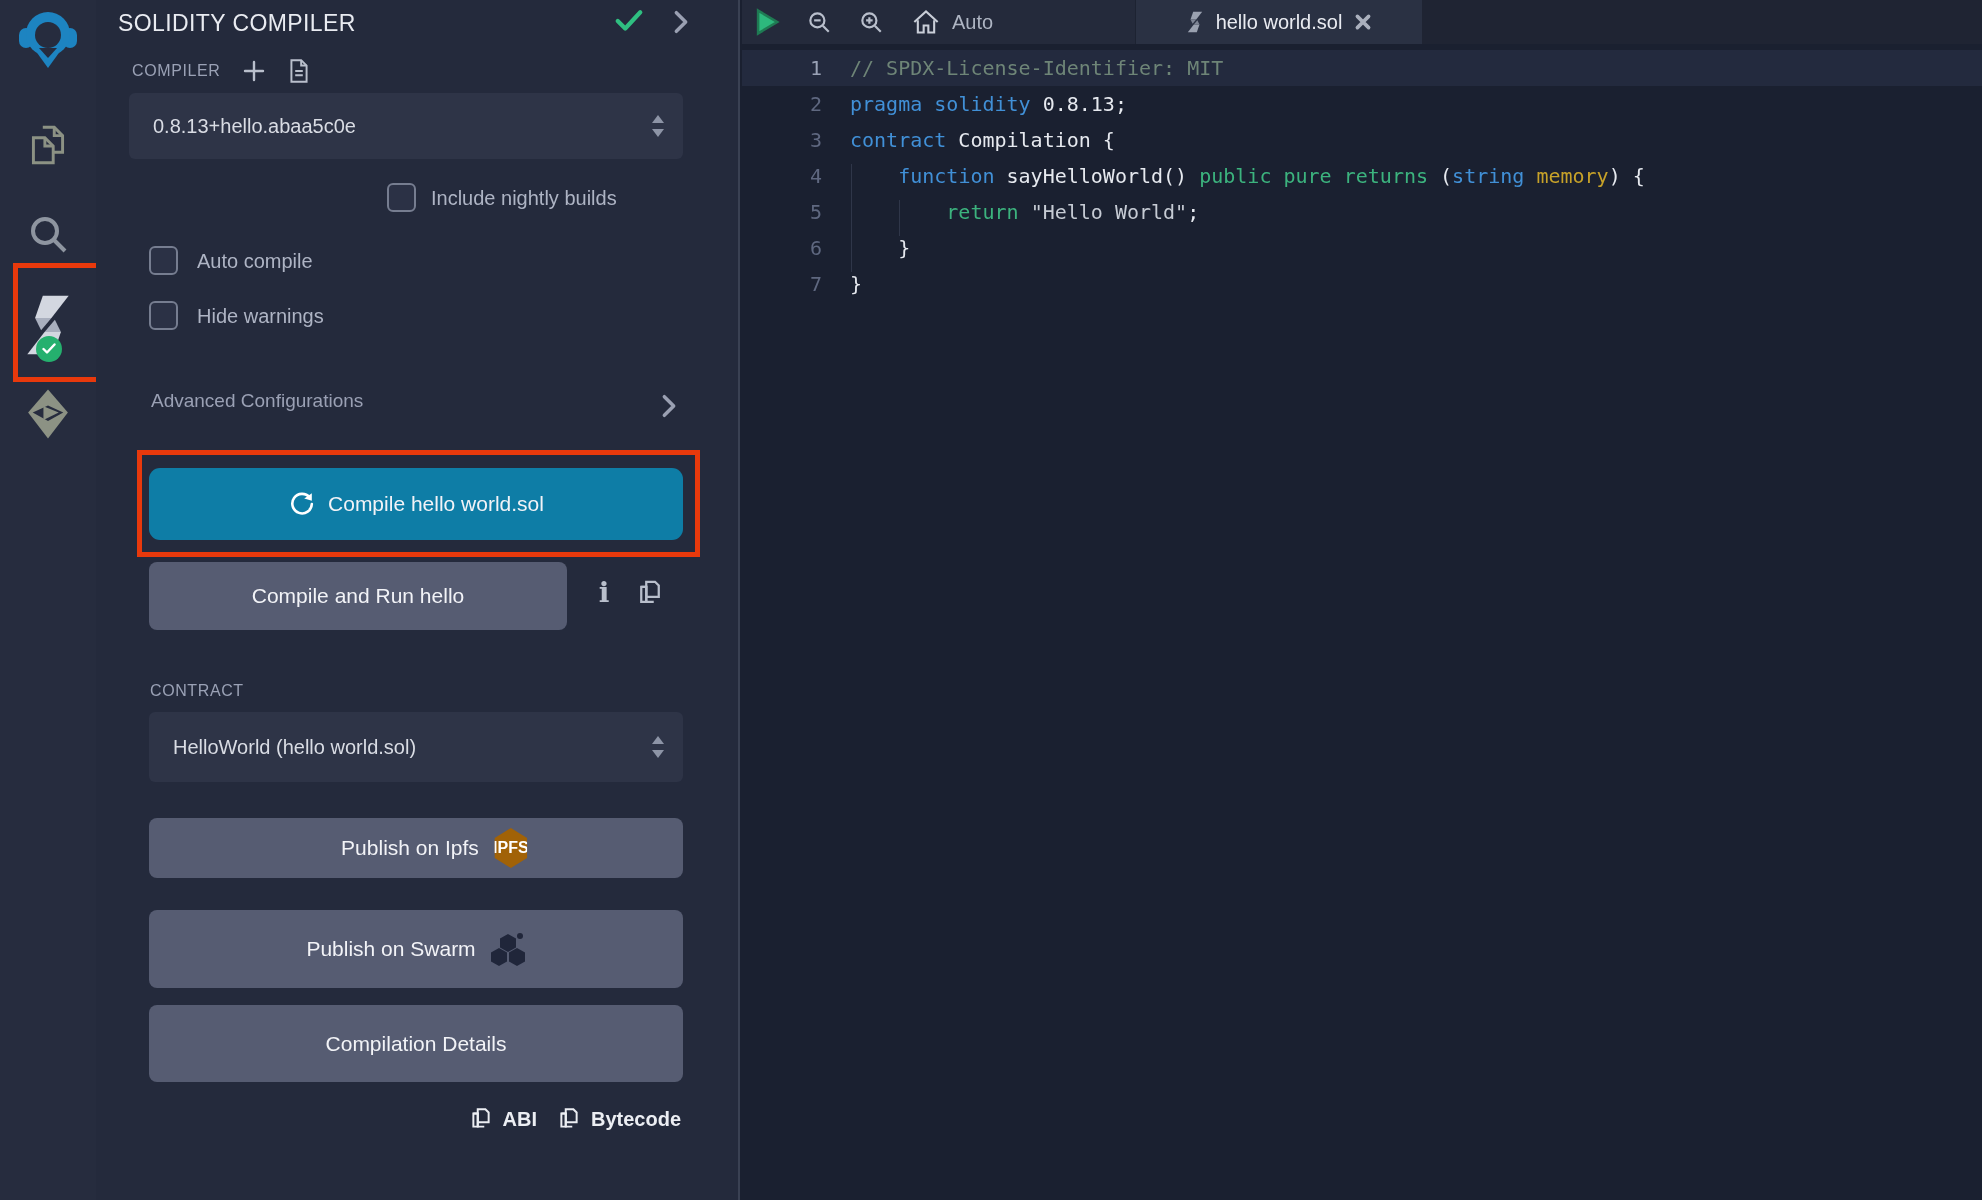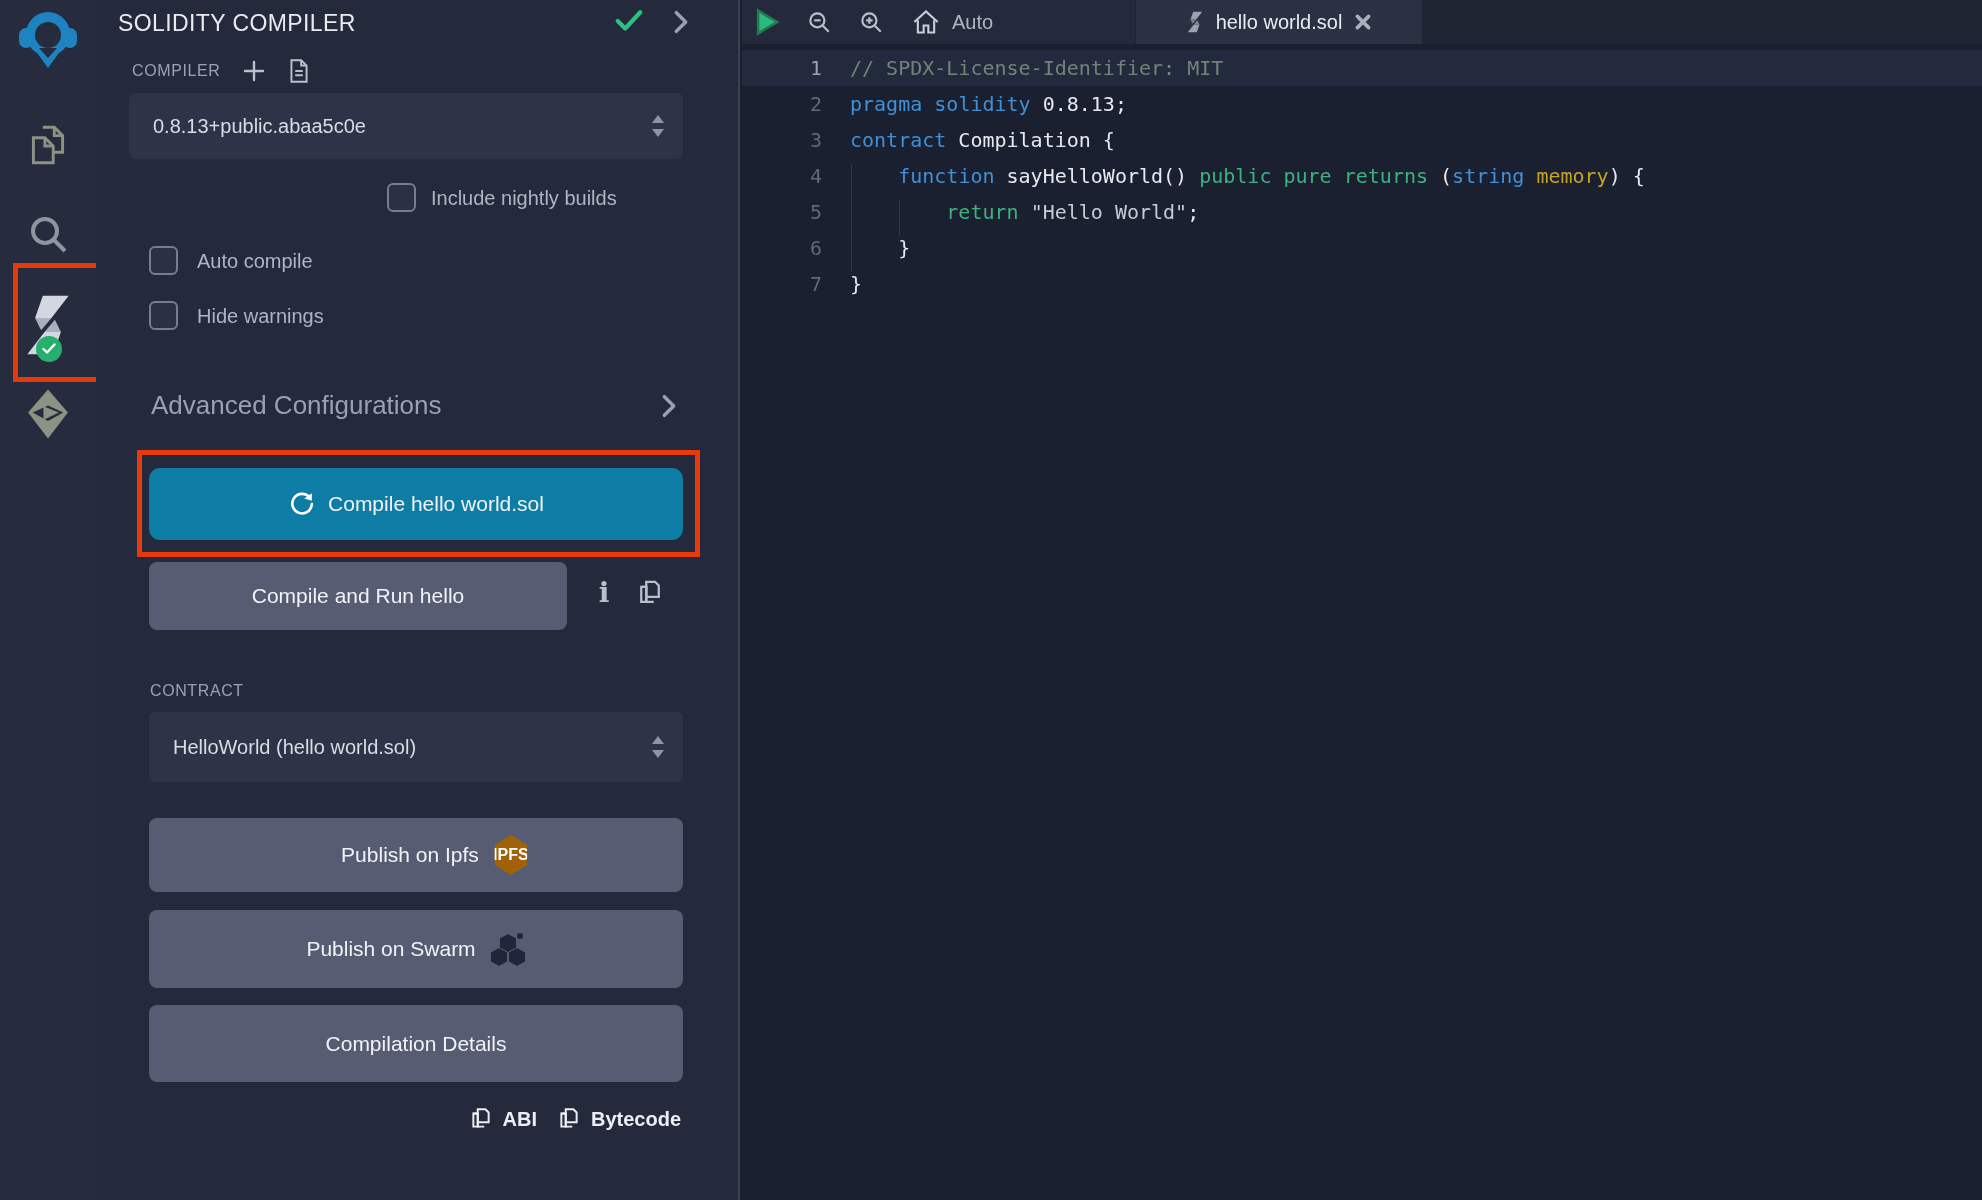--- a/index.html
+++ b/index.html
@@ -27,21 +27,21 @@
   .hdr-chev{position:absolute;left:576px;top:10px;}
   .section-label{position:absolute;font-size:16px;color:#9aa1b5;letter-spacing:.6px;}
   .mini-icons{position:absolute;top:58px;left:146px;display:flex;gap:22px;align-items:center;}
   .select{position:absolute;left:33px;width:554px;height:66px;background:#2e3447;
           border-radius:6px;display:flex;align-items:center;cursor:pointer;}
   .select .sel-text{margin-left:24px;font-size:20px;color:#d9dce4;}
   .select .sel-arrows{position:absolute;right:18px;top:50%;transform:translateY(-50%);}
   .cb{position:absolute;width:29px;height:29px;border:2px solid #767d90;border-radius:6px;
       background:#2b3145;box-sizing:border-box;cursor:pointer;}
   .cb-label{position:absolute;font-size:20px;color:#aeb4c4;}
-  .advanced{position:absolute;left:55px;top:390px;font-size:26px;color:#9aa0b4;cursor:pointer;}
+  .advanced{position:absolute;left:55px;top:390px;font-size:19px;color:#9aa0b4;cursor:pointer;}
   .adv-chev{position:absolute;left:565px;top:394px;cursor:pointer;}
   .btn{position:absolute;left:53px;width:534px;border-radius:8px;display:flex;
        align-items:center;justify-content:center;gap:14px;cursor:pointer;
        font-size:21px;color:#f2f3f7;box-sizing:border-box;}
   .btn-teal{background:var(--teal);border-radius:11px;}
   .btn-gray{background:#565c72;}
   .inline-ic{position:absolute;cursor:pointer;}
   .footer-links{position:absolute;top:1105px;right:57px;display:flex;gap:20px;align-items:center;}
   .footer-item{display:flex;gap:10px;align-items:center;cursor:pointer;
                color:#eceef3;font-size:20px;font-weight:600;}
@@ -163,21 +163,21 @@
       <span>
         <svg width="22" height="26" viewBox="0 0 20 24" fill="none" stroke="#b9bfcc" stroke-width="1.8">
           <path d="M3 2 h9 l5 5 v15 h-14 z"></path>
           <path d="M12 2 v5 h5"></path>
           <path d="M6.5 12 h7 M6.5 16 h7"></path>
         </svg>
       </span>
     </div>
 
     <div class="select" style="top:93px;">
-      <span class="sel-text">0.8.13+public.abaa5c0e</span>
+      <span class="sel-text">0.8.13+hello.abaa5c0e</span>
       <span class="sel-arrows">
         <svg width="14" height="22" viewBox="0 0 14 22">
           <polygon points="7,0 13,8 1,8" fill="#8d94a6"></polygon>
           <polygon points="7,22 13,14 1,14" fill="#8d94a6"></polygon>
         </svg>
       </span>
     </div>
 
     <div class="cb" style="left:291px;top:183px;"></div>
     <div class="cb-label" style="left:335px;top:187px;">Include nightly builds</div>
@@ -223,21 +223,21 @@
     <div class="select" style="left:53px;top:712px;width:534px;height:70px;">
       <span class="sel-text">HelloWorld (hello world.sol)</span>
       <span class="sel-arrows">
         <svg width="14" height="22" viewBox="0 0 14 22">
           <polygon points="7,0 13,8 1,8" fill="#8d94a6"></polygon>
           <polygon points="7,22 13,14 1,14" fill="#8d94a6"></polygon>
         </svg>
       </span>
     </div>
 
-    <div class="btn btn-gray" style="top:818px;height:74px;padding-left:38px;">
+    <div class="btn btn-gray" style="top:818px;height:60px;padding-left:38px;">
       <span>Publish on Ipfs</span>
       <span class="ipfs-badge">IPFS</span>
     </div>
 
     <div class="btn btn-gray" style="top:910px;height:78px;">
       <span>Publish on Swarm</span>
       <svg width="36" height="34" viewBox="0 0 36 34">
         <polygon points="18,2 26,6.5 26,15.5 18,20 10,15.5 10,6.5" fill="#20263a"></polygon>
         <polygon points="9,16 17,20.5 17,29.5 9,34 1,29.5 1,20.5" fill="#20263a"></polygon>
         <polygon points="27,16 35,20.5 35,29.5 27,34 19,29.5 19,20.5" fill="#20263a"></polygon>

